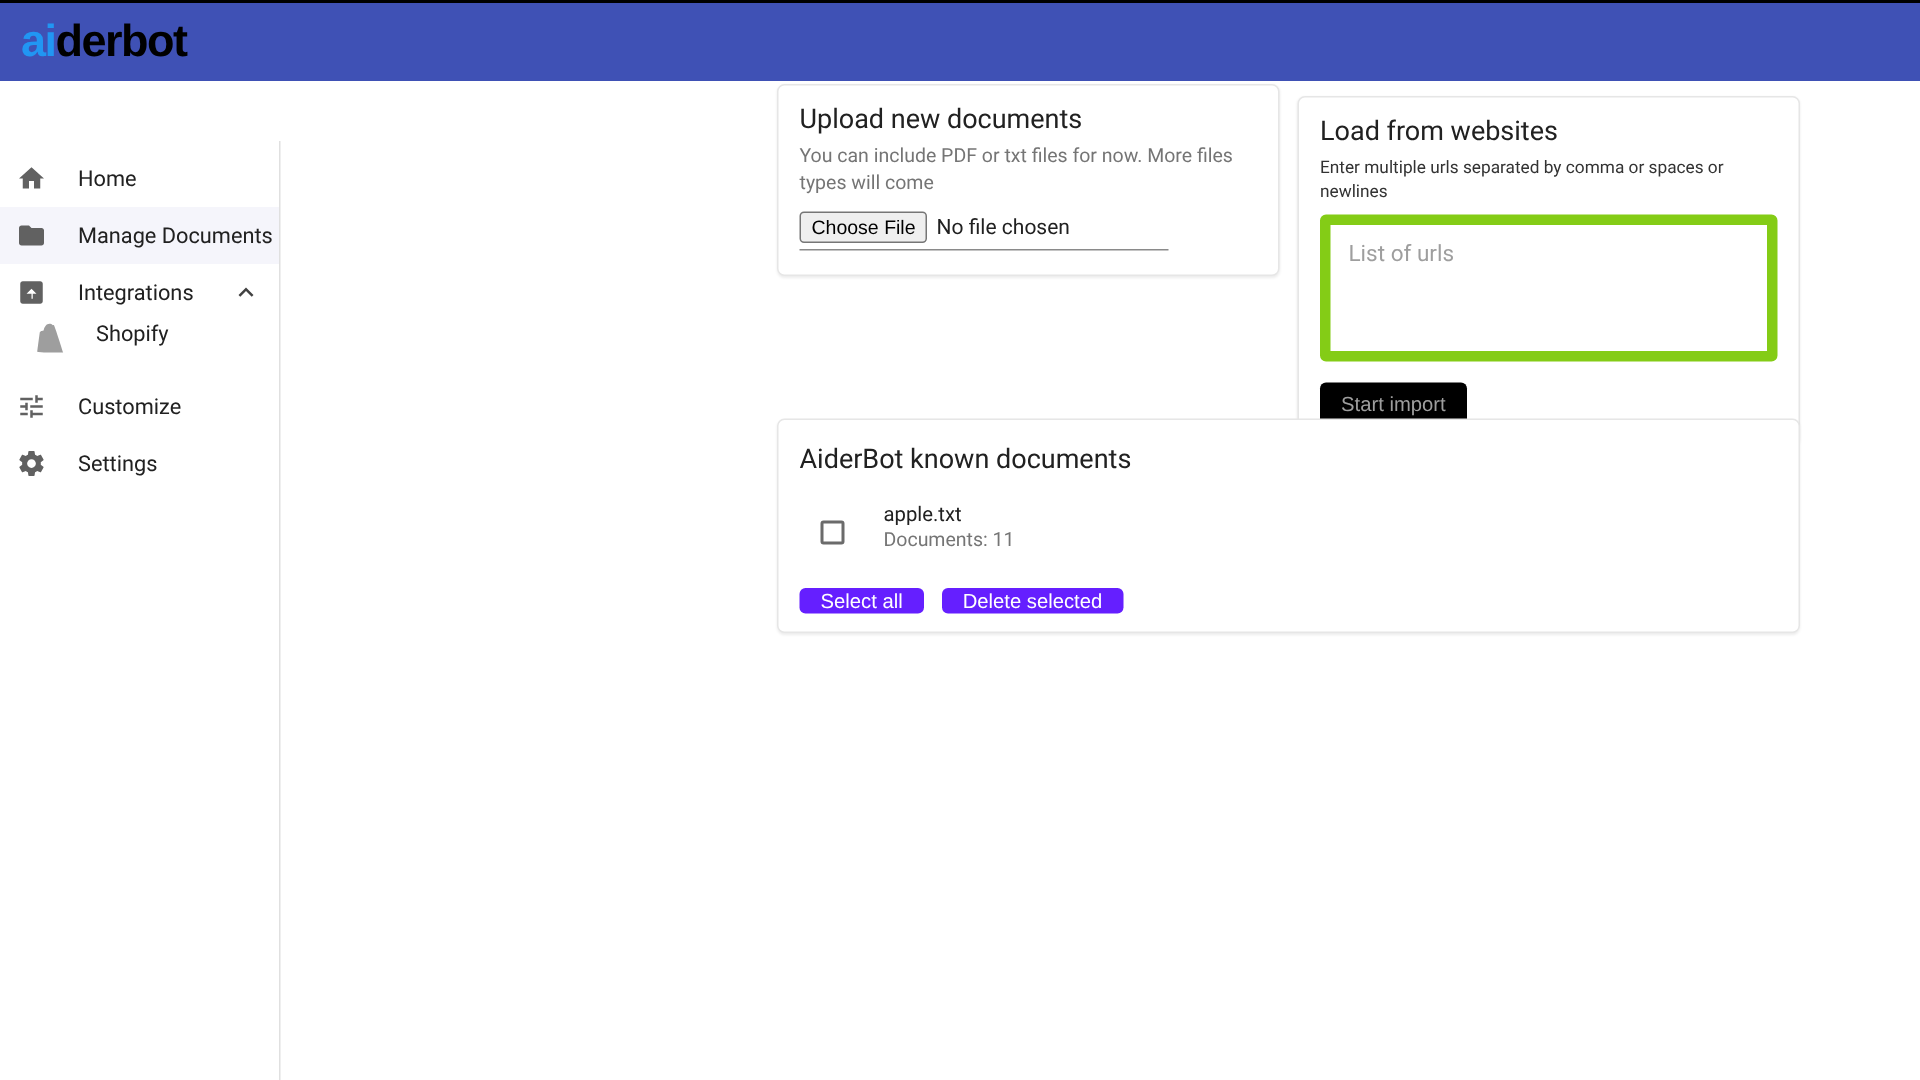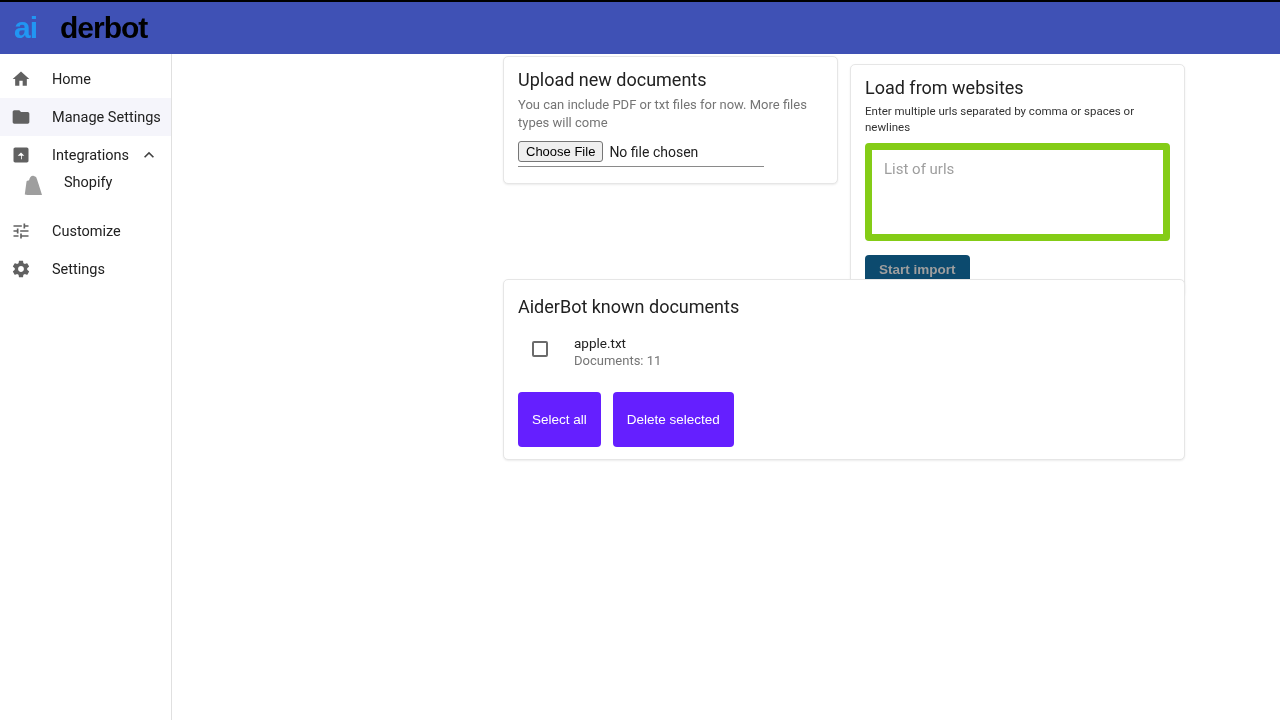--- a/index.html
+++ b/index.html
@@ -1,22 +1,22 @@
 <!DOCTYPE html>
 <html><head>
 <meta charset="utf-8">
 <style>
   * { box-sizing: border-box; margin: 0; padding: 0; }
   html, body { width: 1280px; height: 720px; font-family: -apple-system, BlinkMacSystemFont, "Segoe UI", Roboto, Helvetica, Arial, sans-serif; background: #fff; color: #212121; }
   .topbar { height: 54px; background: #3f51b5; border-top: 2px solid #000; display: flex; align-items: center; padding-left: 14px; }
   .logo { font-family: Arial, sans-serif; font-size: 30px; font-weight: 600; letter-spacing: -1px; }
   .logo .ai { color: #2196f3; }
-  .logo .rest { color: #000; margin-left: 23px; }
+  .logo .rest { color: #000; }
   .layout { display: flex; height: calc(720px - 54px); }
-  .sidebar { width: 172px; border-right: 1px solid #e0e0e0; background:#fff; padding-top: 6px; }
+  .sidebar { width: 187px; border-right: 1px solid #e0e0e0; background:#fff; padding-top: 6px; margin-top: 40px; }
   .side-item { display: flex; align-items: center; height: 38px; padding-left: 10px; font-size: 14.5px; color: #212121; cursor: pointer; }
   .side-item.active { background: #f5f5fb; }
   .side-item .icon { width: 22px; height: 22px; display:flex; align-items:center; justify-content:center; color:#616161; }
   .side-item .label { margin-left: 20px; }
   .side-sub { display:flex; height:38px; padding-left: 22px; font-size:14.5px; cursor:pointer; }
   .side-sub .icon { width:22px; height:22px; display:flex; align-items:center; justify-content:center; }
   .side-sub .label { margin-left: 20px; }
   .chevron { margin-left:auto; margin-right:12px; color:#424242; }
   .main { flex:1; position:relative; padding: 0 0 0 330px; }
   .card { background:#fff; border:1px solid #e6e6e6; border-radius:5px; box-shadow: 0 1px 2px rgba(0,0,0,.08); position:absolute; }
@@ -25,29 +25,29 @@
   .card.known  { left:518px; top:225px; width:682px; padding:16px 14px 12px; }
   .card h2 { font-size:18px; font-weight:400; color:#212121; margin-bottom:6px; }
   .card .hint { font-size:13px; color:#757575; line-height:1.35; }
   .card.load .hint { font-size:11.5px; color:#333; margin-bottom:8px; }
   .filectl { margin-top:10px; display:flex; align-items:center; }
   .choose-btn { font: 13px Arial; background:#efefef; border:1px solid #767676; border-radius:3px; padding:2px 7px; cursor:pointer; }
   .nofile { font-size:14px; margin-left:6px; }
   .file-underline { border-bottom:1px solid #8a8a8a; width:246px; margin-top:4px; }
   textarea.urls { width:100%; height:98px; border:7px solid #84cc16; border-radius:4px; padding:10px 12px; font-size:15px; color:#9e9e9e; font-family:inherit; resize:none; }
   textarea.urls::placeholder { color:#9e9e9e; }
-  .start-btn { margin-top:10px; background:#0c4a6e; color:#9e9e9e; border:none; border-radius:4px; padding:7px 14px; font-size:13.5px; cursor:default;font-weight:bold; }
+  .start-btn { margin-top:10px; background:#000000; color:#9e9e9e; border:none; border-radius:4px; padding:7px 14px; font-size:13.5px; cursor:default; }
   .known .list { padding: 12px 0 18px 14px; }
-  .doc-row { display:flex; align-items:flex-start; }
+  .doc-row { display:flex; align-items:center; }
   .chk { width:16px; height:16px; border:2px solid #6b6b6b; border-radius:2px; margin-top:6px; cursor:pointer; }
   .doc-meta { margin-left:26px; }
   .doc-name { font-size:13.5px; color:#212121; }
   .doc-sub  { font-size:13px; color:#757575; margin-top:2px; }
   .known .actions { display:flex; gap:12px; margin-top:6px; }
-  .btn-primary { background:#651fff; color:#fff; border:none; border-radius:4px; padding:20px 14px; font-size:13.5px; cursor:pointer; }
+  .btn-primary { background:#651fff; color:#fff; border:none; border-radius:4px; padding:1px 14px; font-size:13.5px; cursor:pointer; }
   svg { display:block; }
   
   .main { padding:0; position:relative; }
   .card.upload { left: calc(518px - 187px); }
   .card.load   { left: calc(865px - 187px); }
   .card.known  { left: calc(518px - 187px); }
 </style>
 </head>
 <body>
 
@@ -66,21 +66,21 @@
           </svg>
       </span>
       <span class="label">Home</span>
     </div>
     <div class="side-item active">
       <span class="icon">
         <svg width="20" height="20" viewBox="0 0 24 24" fill="#616161">
             <path d="M10 4H4c-1.1 0-2 .9-2 2v12c0 1.1.9 2 2 2h16c1.1 0 2-.9 2-2V8c0-1.1-.9-2-2-2h-8l-2-2z"></path>
           </svg>
       </span>
-      <span class="label">Manage Settings</span>
+      <span class="label">Manage Documents</span>
     </div>
     <div class="side-item">
       <span class="icon">
         <svg width="20" height="20" viewBox="0 0 24 24" fill="#616161">
             <path d="M19 3H5c-1.1 0-2 .9-2 2v14c0 1.1.9 2 2 2h14c1.1 0 2-.9 2-2V5c0-1.1-.9-2-2-2zm-5 14h-2v-4H8l4-4 4 4h-3v4z"></path>
           </svg>
       </span>
       <span class="label">Integrations</span>
       <span class="chevron">
         <svg width="20" height="20" viewBox="0 0 24 24" fill="#424242">

